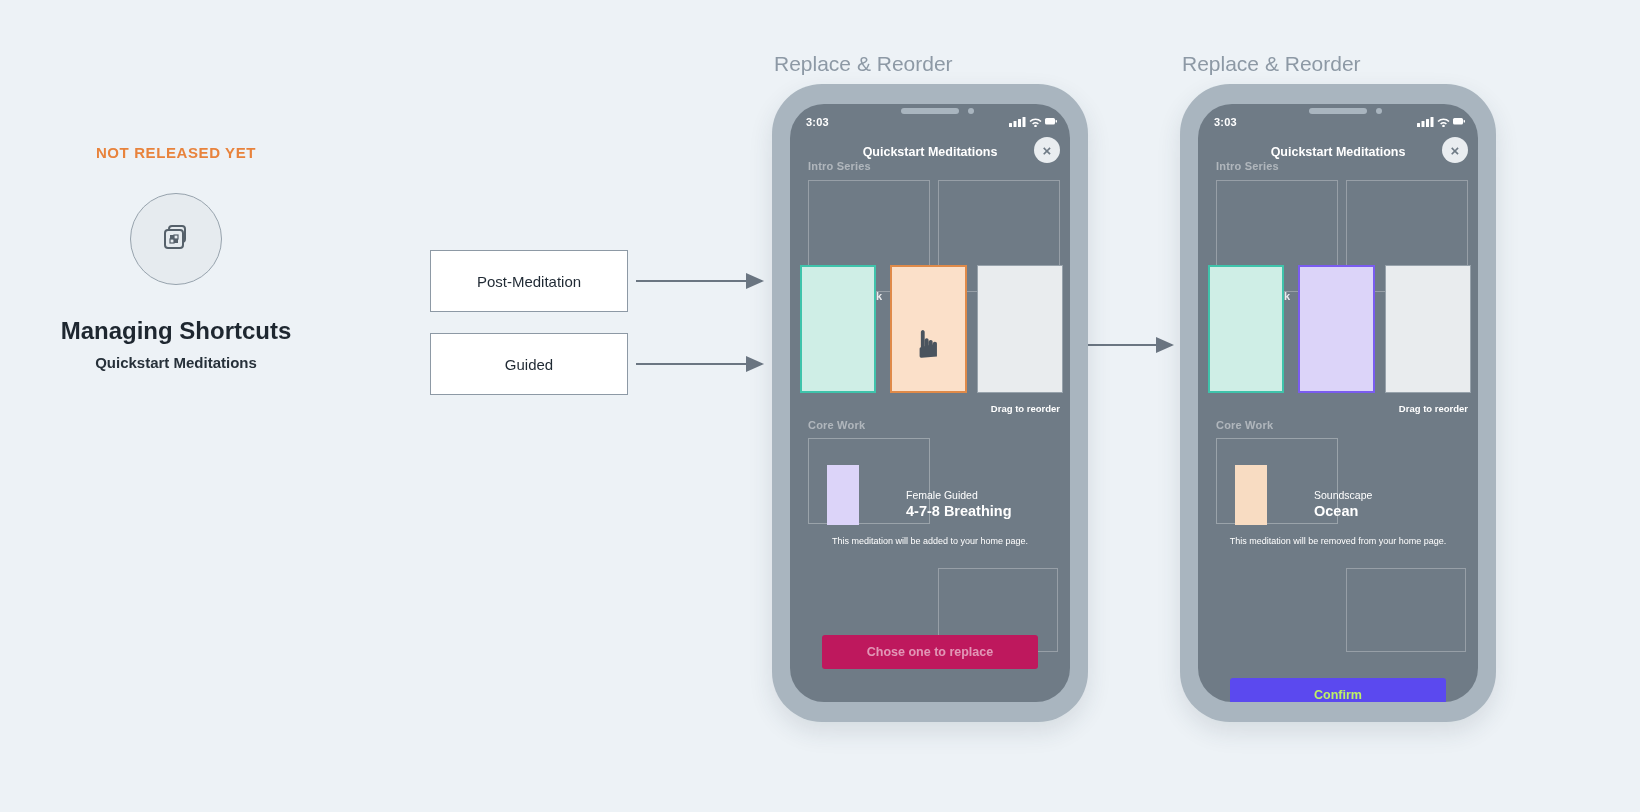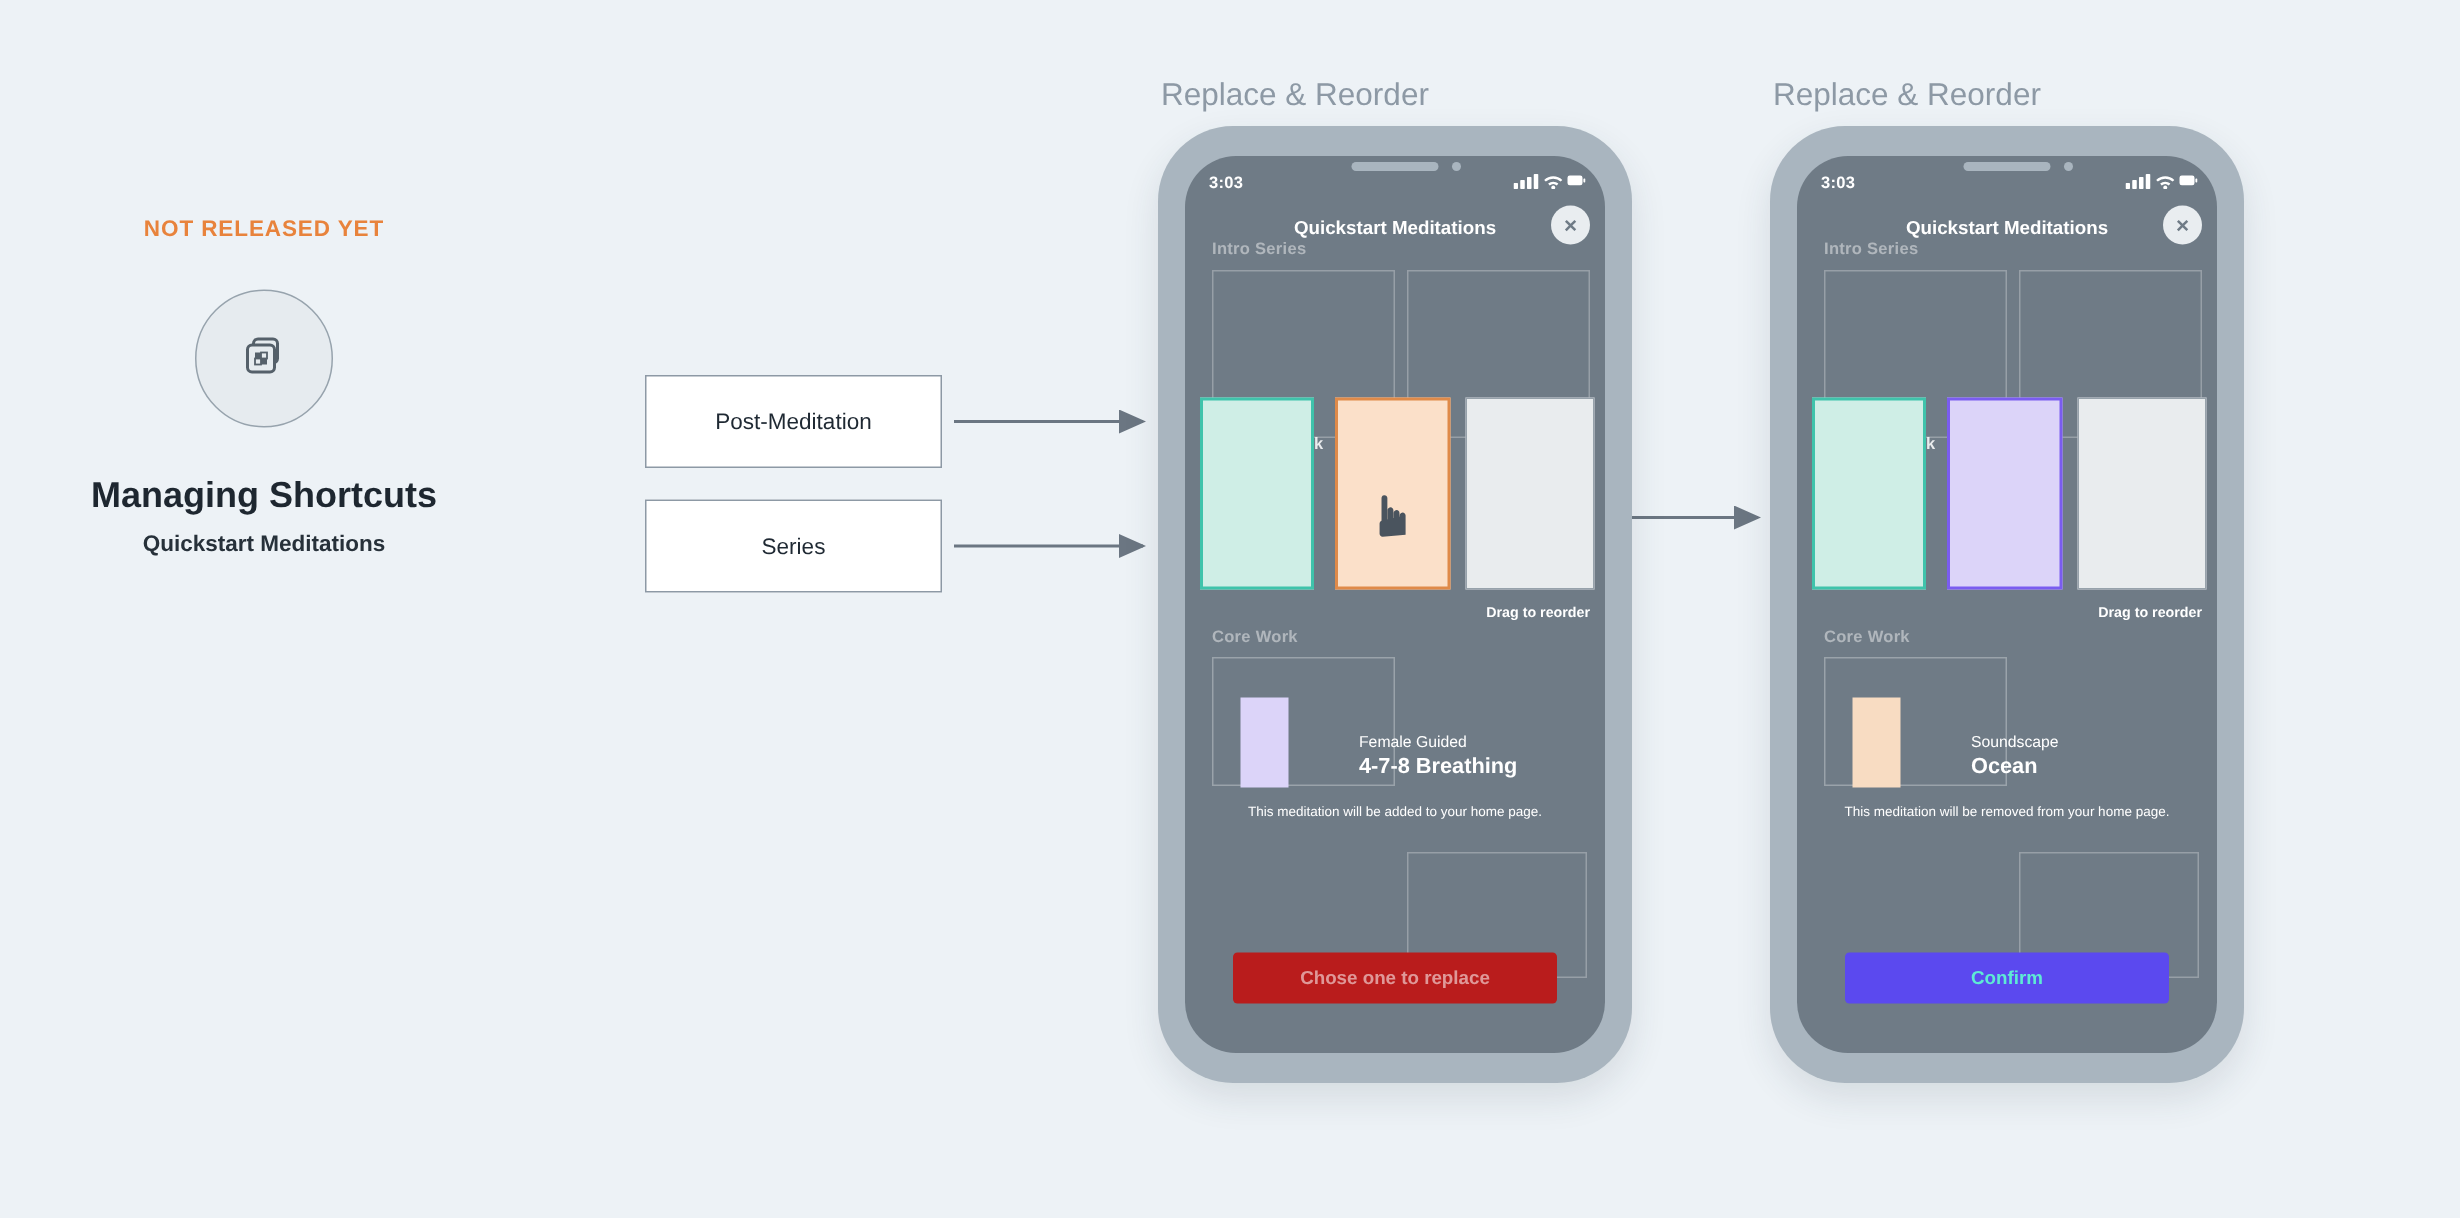--- a/index.html
+++ b/index.html
@@ -87,22 +87,22 @@
   .core-text { position:absolute; left:58px; bottom:4px; white-space:nowrap; color:#FFFFFF;margin-left:39px; }
   .core-sub { font-size:10.5px; }
   .core-main { font-size:14.5px; font-weight:bold; margin-top:2px; }
 
   .screen-note { position:absolute; top:432px; left:0; right:0; text-align:center;
                  font-size:9px; font-weight:normal; color:#FFFFFF; }
 
   .action-btn { position:absolute; left:32px; top:531px; width:216px; height:34px; border-radius:3px;
                 display:flex; align-items:center; justify-content:center;
                 font-size:12.5px; font-weight:bold; border:none; }
-  .action-btn.disabled { background:#b91c1c; color:rgba(255,255,255,0.55); }
-  .action-btn.primary  { background:#5B49EF; color:#5eead4; }
+  .action-btn.disabled { background:#be185d; color:rgba(255,255,255,0.55); }
+  .action-btn.primary  { background:#5B49EF; color:#bef264;margin-top:43px; }
 </style>
 </head>
 <body>
 
 <div class="stage">
 
   <div class="intro-panel">
     <div class="badge">NOT RELEASED YET</div>
     <div class="icon-circle">
       <span>
@@ -117,21 +117,21 @@
       </span>
     </div>
     <div class="intro-title">Managing Shortcuts</div>
     <div class="intro-subtitle">Quickstart Meditations</div>
   </div>
 
   <div class="flow-box b1">
     <span>Post-Meditation</span>
   </div>
   <div class="flow-box b2">
-    <span>Series</span>
+    <span>Guided</span>
   </div>
 
   <svg class="arrows">
     <defs>
       <marker id="arrow" markerWidth="10" markerHeight="8" refX="8" refY="4" orient="auto">
         <path d="M0,0 L9,4 L0,8 z" fill="#6B7682"></path>
       </marker>
     </defs>
     <line x1="636" y1="281" x2="762" y2="281" stroke="#6B7682" stroke-width="2" marker-end="url(#arrow)"></line>
     <line x1="636" y1="364" x2="762" y2="364" stroke="#6B7682" stroke-width="2" marker-end="url(#arrow)"></line>

